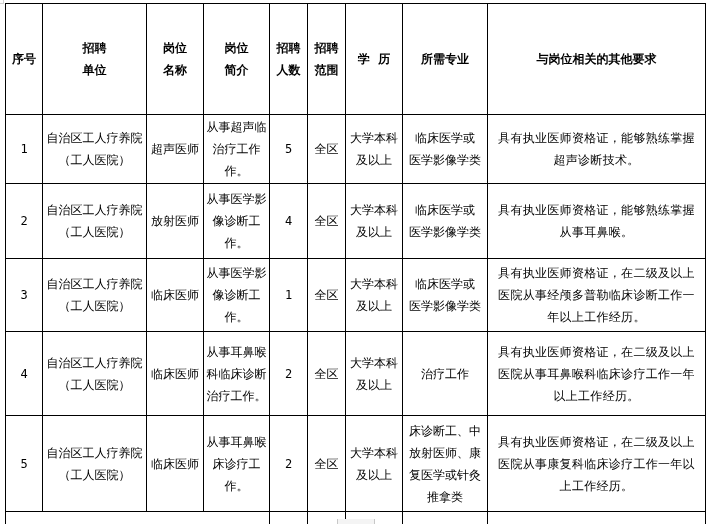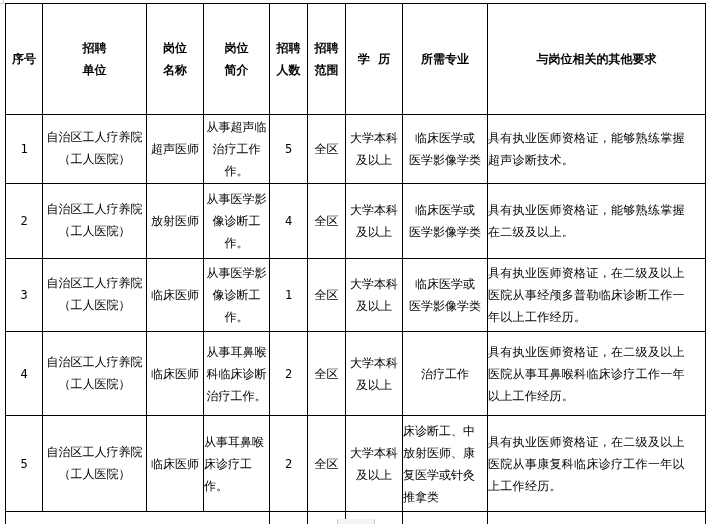--- a/index.html
+++ b/index.html
@@ -12,25 +12,25 @@
   }
   table.recruit td, table.recruit th {
     border: 1.5px solid #000;
     padding: 0;
     vertical-align: middle;
     font-size: 12px;
     line-height: 22px;
   }
   th { font-weight: bold; text-align: center; font-size: 12.5px; line-height: 22px; }
   td.c { text-align: center; }
-  td.l { text-align: left; padding-left: 1px; }
+  td.l { text-align: center; padding-left: 1px; }
   .num { font-family: "DejaVu Sans Mono", "Liberation Mono", monospace; font-size: 12px; }
   .line { display: block; }
   .req { padding-left: 2px; padding-right: 2px; letter-spacing: 0.3px; }
-  .unit-line { display: block; font-family: Liberation Mono, monospace; }
+  .unit-line { display: block; }
   .total-label { letter-spacing: 22px; text-align: center; }
   .scroll-stub {
     position: absolute; left: 337px; top: 519px; width: 36px; height: 5px;
     border-left: 1px solid #c8c8c8; border-right: 1px solid #c8c8c8; background: #f4f4f4;
   }
   .corner-stub {
     position: absolute; left: 0; top: 0; width: 3px; height: 3px;
     border-right: 1px solid #d0d0d0; border-bottom: 1px solid #d0d0d0;
   }
 </style>
@@ -134,21 +134,21 @@
       <td class="c">
         <span class="line">大学本科</span>
         <span class="line">及以上</span>
       </td>
       <td class="c">
         <span class="line">临床医学或</span>
         <span class="line">医学影像学类</span>
       </td>
       <td class="l req">
         <span class="line">具有执业医师资格证，能够熟练掌握</span>
-        <span class="line">在二级及以上。</span>
+        <span class="line">从事耳鼻喉。</span>
       </td>
     </tr>
 
     <tr style="height:73px">
       <td class="c num">3</td>
       <td class="c">
         <span class="unit-line">自治区工人疗养院</span>
         <span class="unit-line">（工人医院）</span>
       </td>
       <td class="c">临床医师</td>

